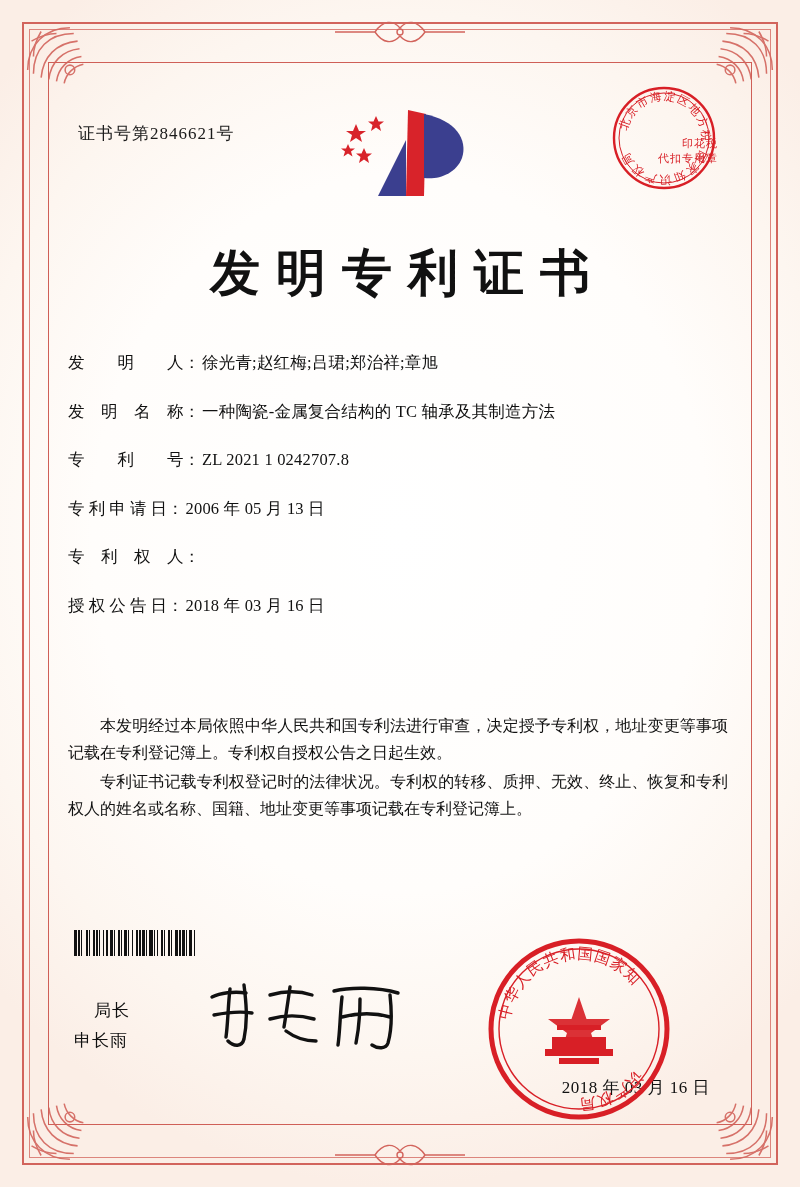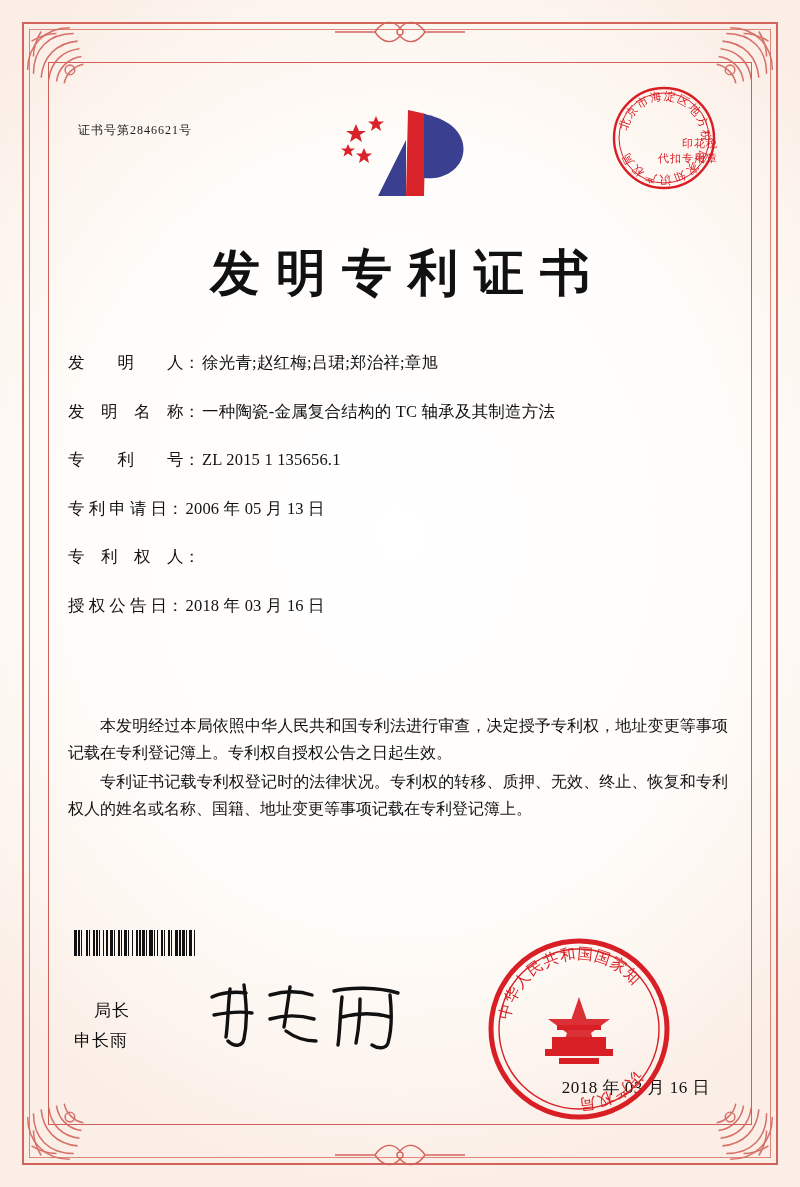--- a/index.html
+++ b/index.html
@@ -69,21 +69,21 @@
     width: 130px;
     height: 30px;
     color: #d2645c;
   }
 
   
   .cert-no {
     position: absolute;
     left: 78px;
     top: 122px;
-    font-size: 12px;
+    font-size: 17px;
     color: #1a1a1a;
     letter-spacing: 1px;
     white-space: nowrap;
   }
   .logo {
     position: absolute;
     left: 50%;
     top: 100px;
     transform: translateX(-50%);
     width: 160px;
@@ -347,21 +347,21 @@
     <div class="field-row">
       <span class="field-label">发　　明　　人：</span>
       <span class="field-value">徐光青;赵红梅;吕珺;郑治祥;章旭</span>
     </div>
     <div class="field-row">
       <span class="field-label">发　明　名　称：</span>
       <span class="field-value">一种陶瓷-金属复合结构的 TC 轴承及其制造方法</span>
     </div>
     <div class="field-row">
       <span class="field-label">专　　利　　号：</span>
-      <span class="field-value">ZL 2015 1 135656.1</span>
+      <span class="field-value">ZL 2021 1 0242707.8</span>
     </div>
     <div class="field-row">
       <span class="field-label">专 利 申 请 日：</span>
       <span class="field-value">2006 年 05 月 13 日</span>
     </div>
     <div class="field-row">
       <span class="field-label">专　利　权　人：</span>
     </div>
     <div class="field-row">
       <span class="field-label">授 权 公 告 日：</span>

